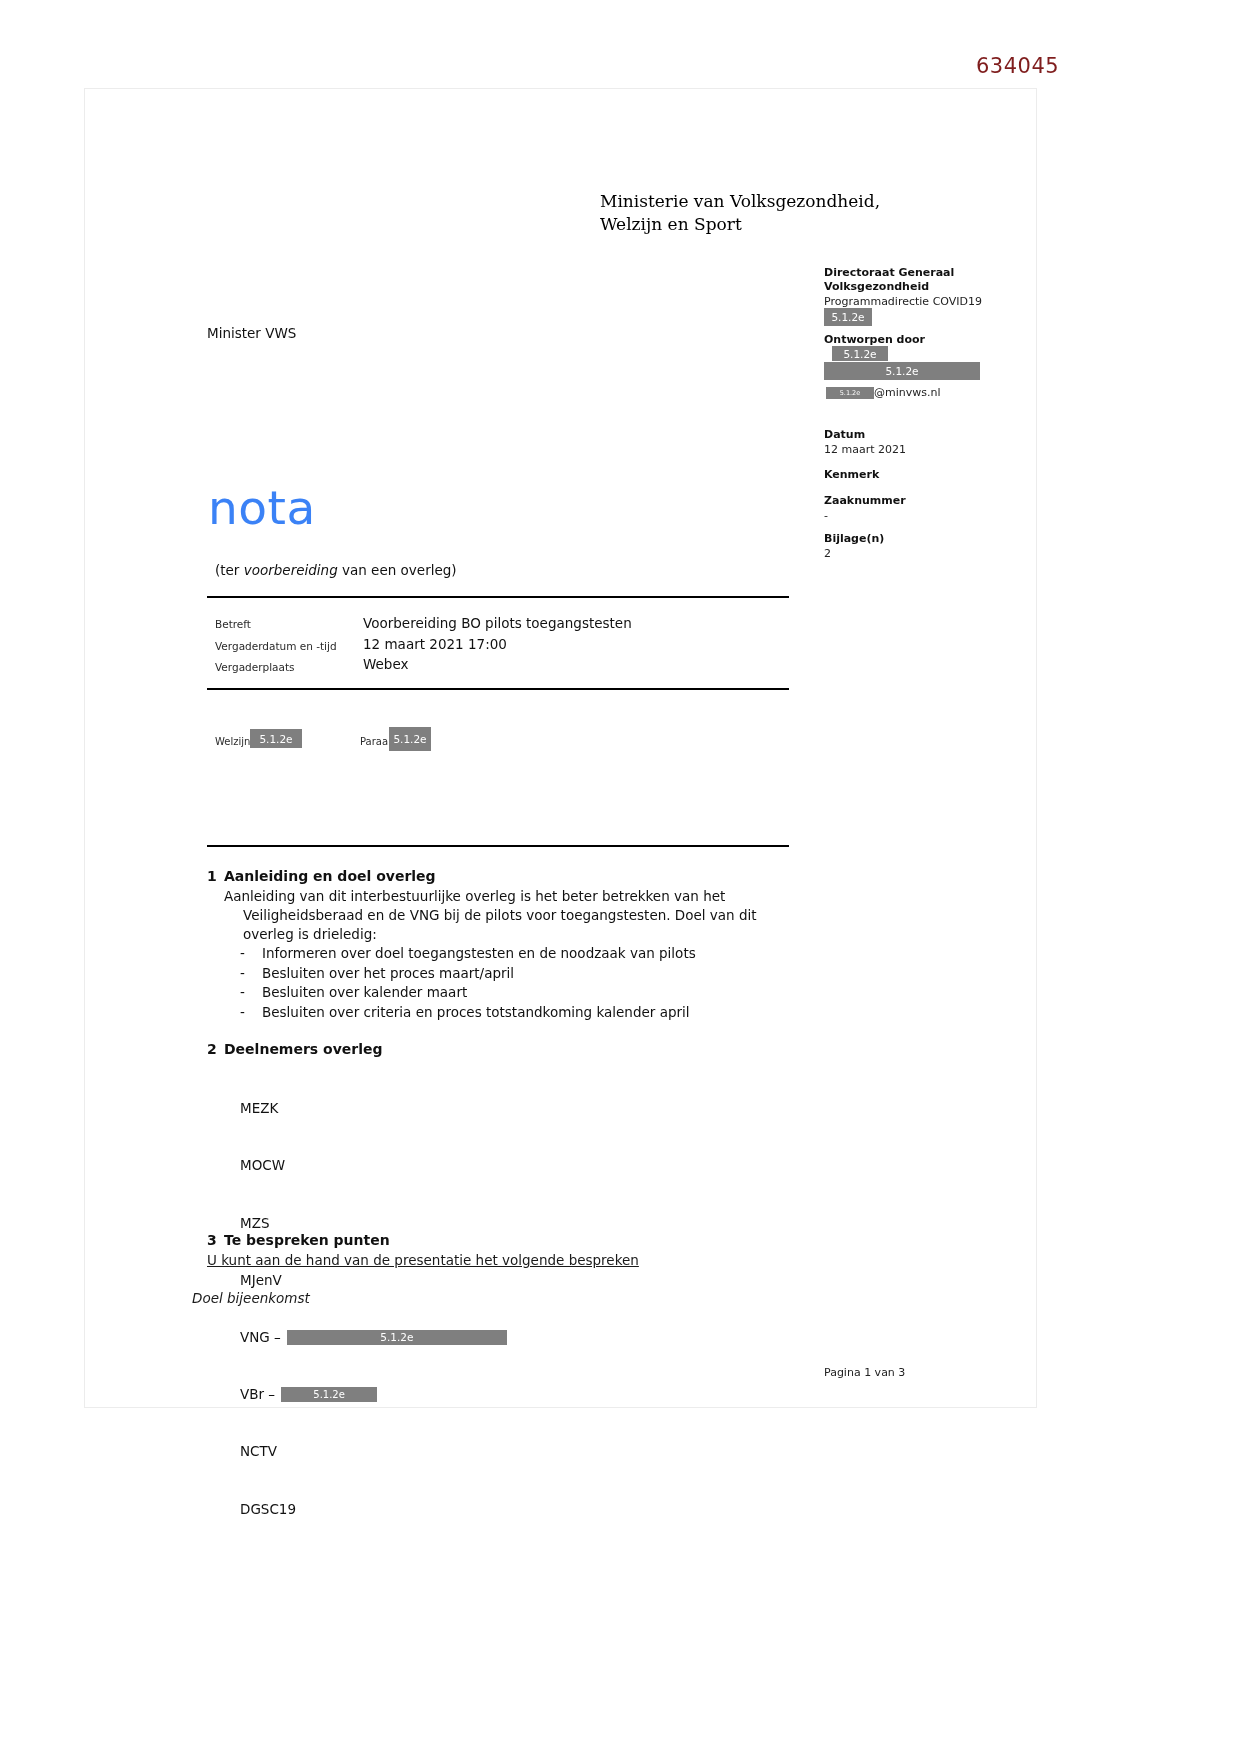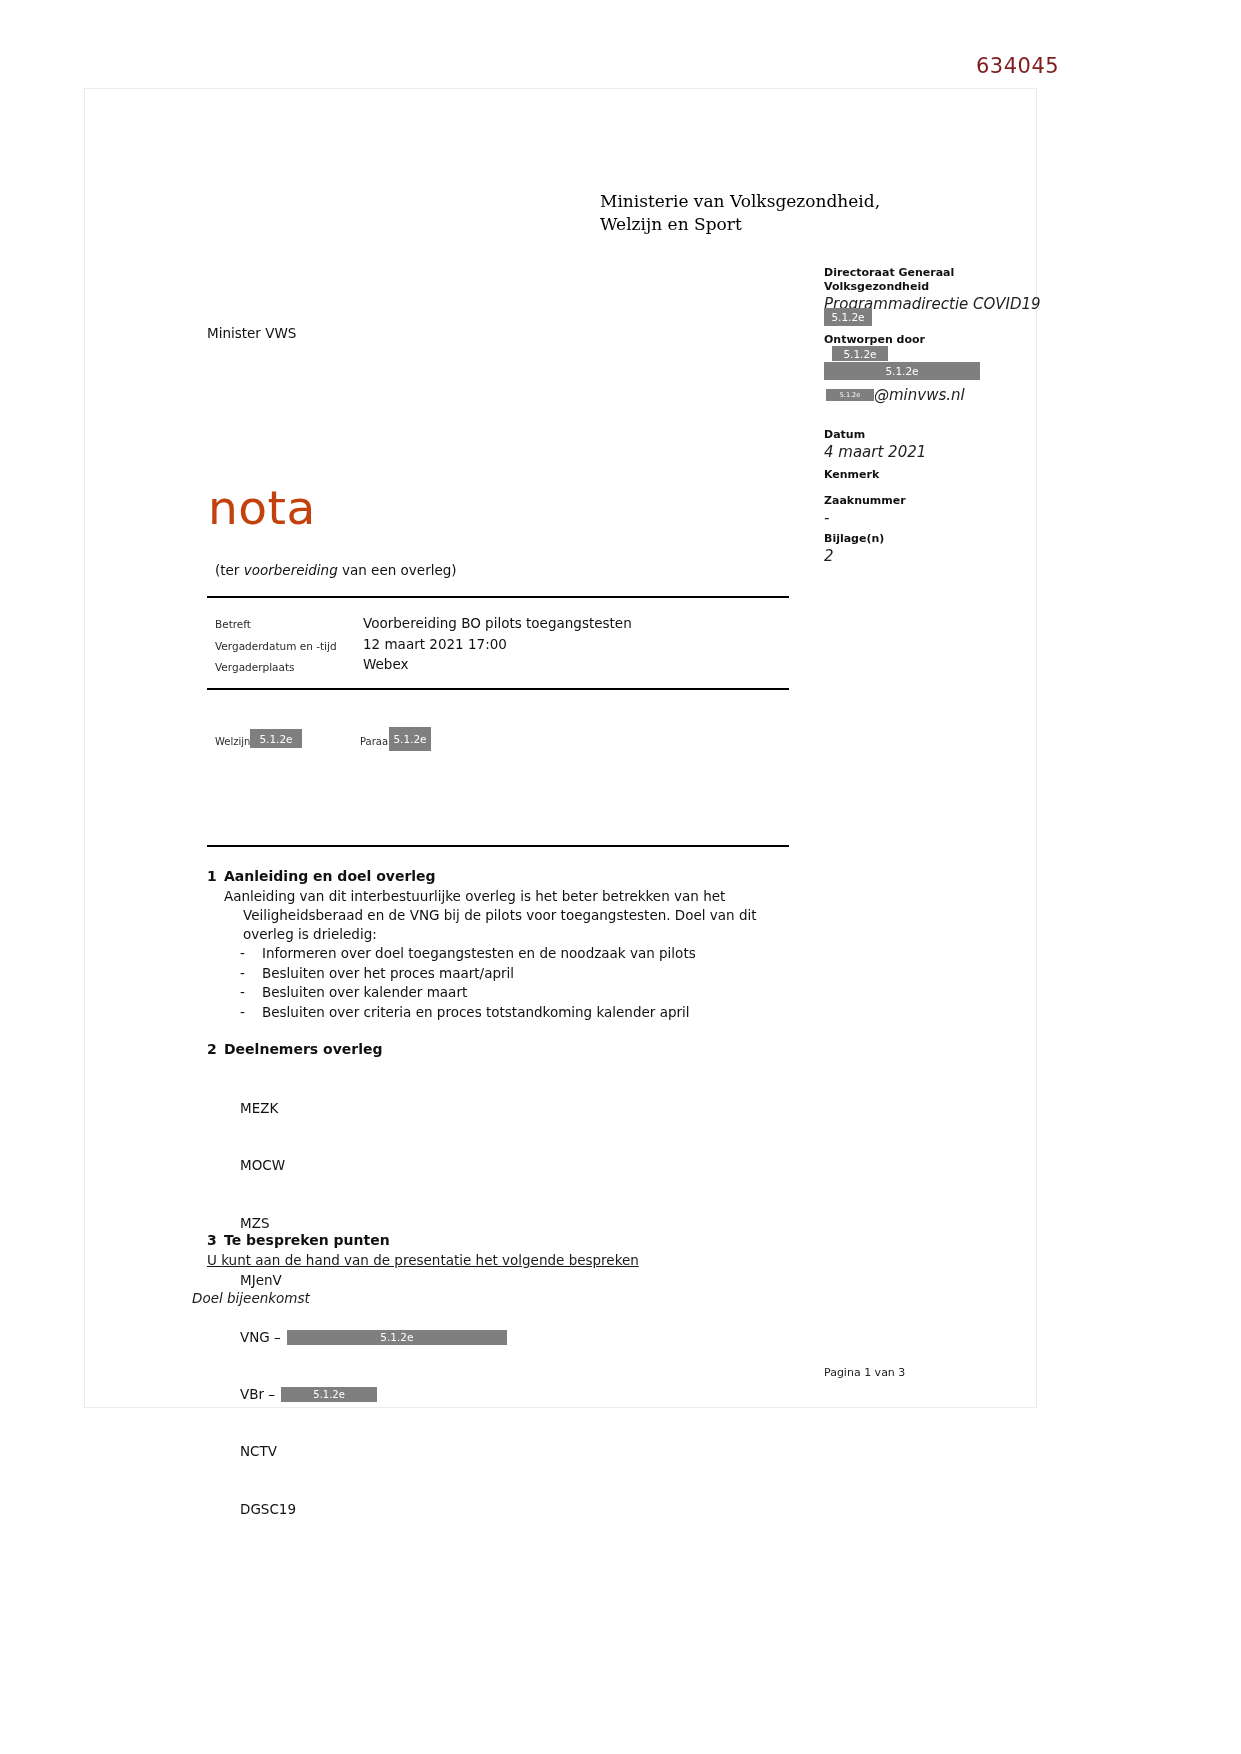--- a/index.html
+++ b/index.html
@@ -13,28 +13,28 @@
   .page-border {
     left:84px; top:88px; width:953px; height:1320px;
     border:1px solid #ececec; background:#fff;
   }
   .doc-number { left:976px; top:54px; font-size:21px; color:#7f1d1d; letter-spacing:0.5px; }
   .ministry {
     left:600px; top:190px; font-family:"DejaVu Serif","Liberation Serif",serif;
     font-size:17px; line-height:1.38; color:#000;
   }
   .sb-bold  { font-size:11px; font-weight:bold; color:#111; line-height:1.25; }
-  .sb-text  { font-size:15px; color:#222; line-height:1.25;font-style:italic; }
+  .sb-text  { font-size:11px; color:#222; line-height:1.25; }
   .redact {
     background:#7f7f7f; color:#ffffff; display:flex;
     align-items:center; justify-content:center; font-size:10.5px;
   }
   .redact-tiny { font-size:6.5px; }
   .recipient { left:207px; top:325px; font-size:13.5px; color:#111; }
-  .nota-title { left:208px; top:484px; font-size:47px; line-height:1; color:#c2410c; letter-spacing:0.5px; }
+  .nota-title { left:208px; top:484px; font-size:47px; line-height:1; color:#3b82f6; letter-spacing:0.5px; }
   .subtitle { left:215px; top:562px; font-size:13.5px; color:#111; }
   .subtitle .it { font-style:italic; }
   .hline { height:2px; background:#000; left:207px; width:582px; }
   .meta-label { font-size:10.5px; color:#2b2b2b; }
   .meta-value { font-size:13.5px; color:#111; }
   .paraaf-label { font-size:10px; color:#2b2b2b; }
   .sec-heading { font-size:14px; font-weight:bold; color:#111; display:flex; }
   .sec-heading .num { width:17px; }
   .body-par {
     left:224px; top:887px; width:570px; font-size:13.5px; line-height:19px;
@@ -73,21 +73,21 @@
 
   <div class="abs sb-bold" style="left:824px; top:333px;">Ontworpen door</div>
   <div class="abs redact" style="left:832px; top:346px; width:56px; height:15px;">5.1.2e</div>
   <div class="abs redact" style="left:824px; top:362px; width:156px; height:18px;">5.1.2e</div>
   <div class="abs" style="left:826px; top:386px; display:flex; align-items:center;">
     <span class="redact redact-tiny" style="width:48px; height:12px;">5.1.2e</span>
     <span class="sb-text">@minvws.nl</span>
   </div>
 
   <div class="abs sb-bold" style="left:824px; top:428px;">Datum</div>
-  <div class="abs sb-text" style="left:824px; top:443px;">4 maart 2021</div>
+  <div class="abs sb-text" style="left:824px; top:443px;">12 maart 2021</div>
 
   <div class="abs sb-bold" style="left:824px; top:468px;">Kenmerk</div>
 
   <div class="abs sb-bold" style="left:824px; top:494px;">Zaaknummer</div>
   <div class="abs sb-text" style="left:824px; top:509px;">-</div>
 
   <div class="abs sb-bold" style="left:824px; top:532px;">Bijlage(n)</div>
   <div class="abs sb-text" style="left:824px; top:547px;">2</div>
 
   <div class="abs recipient">Minister VWS</div>

